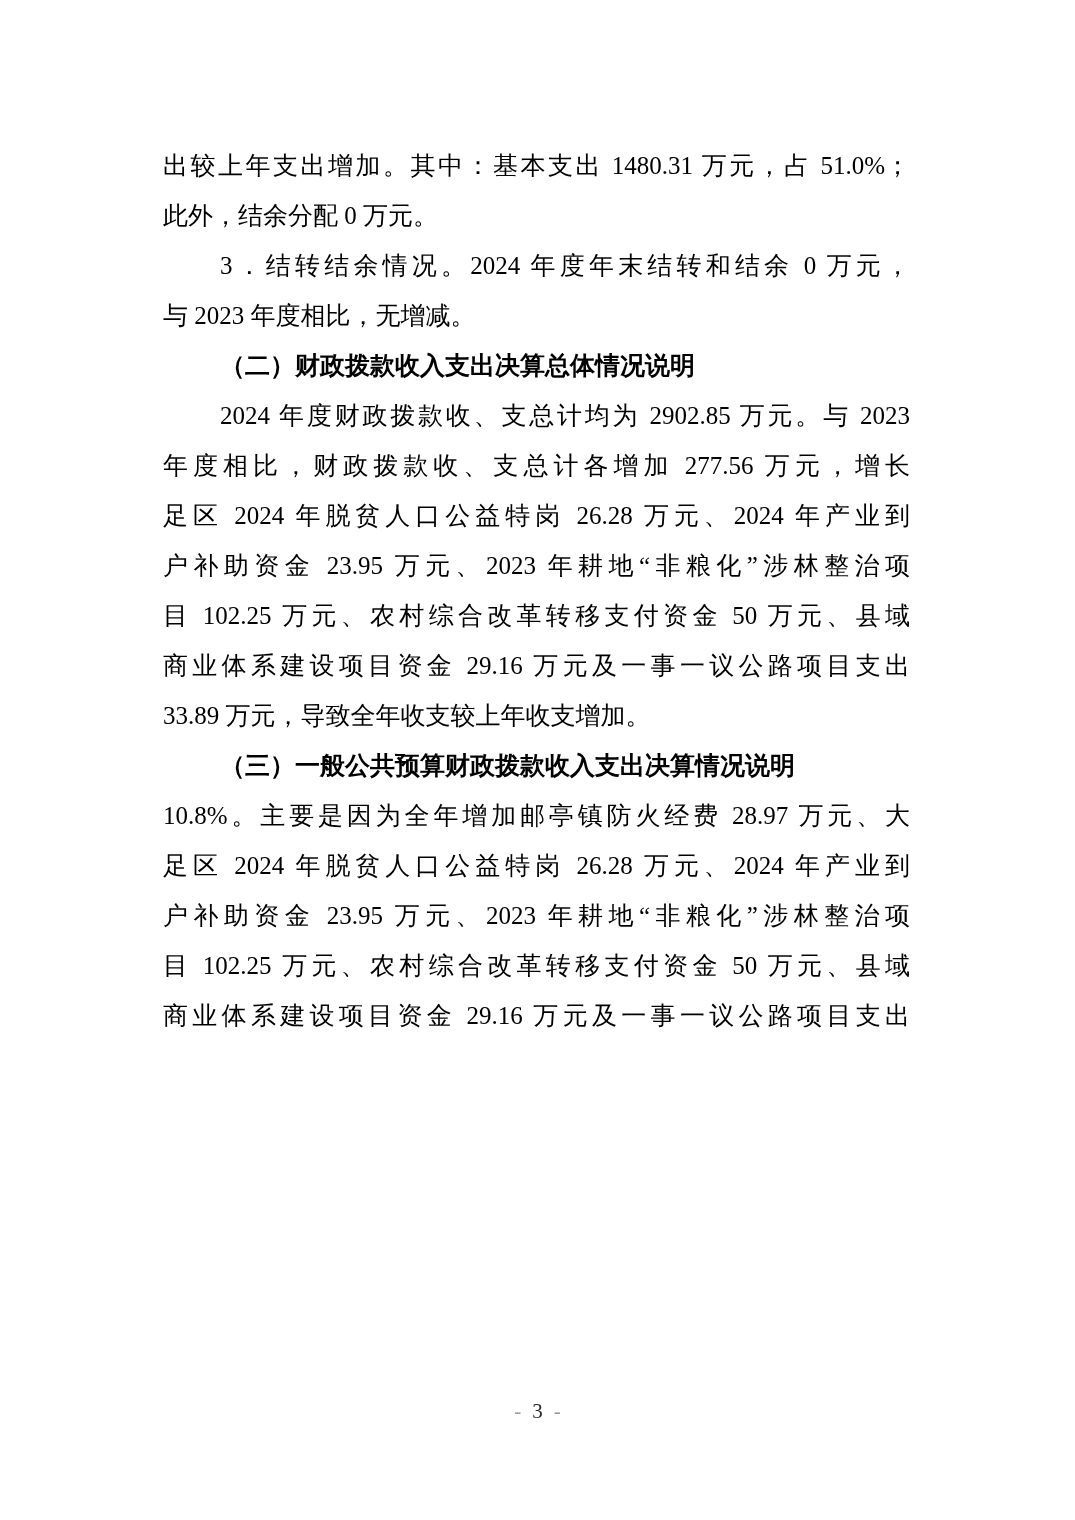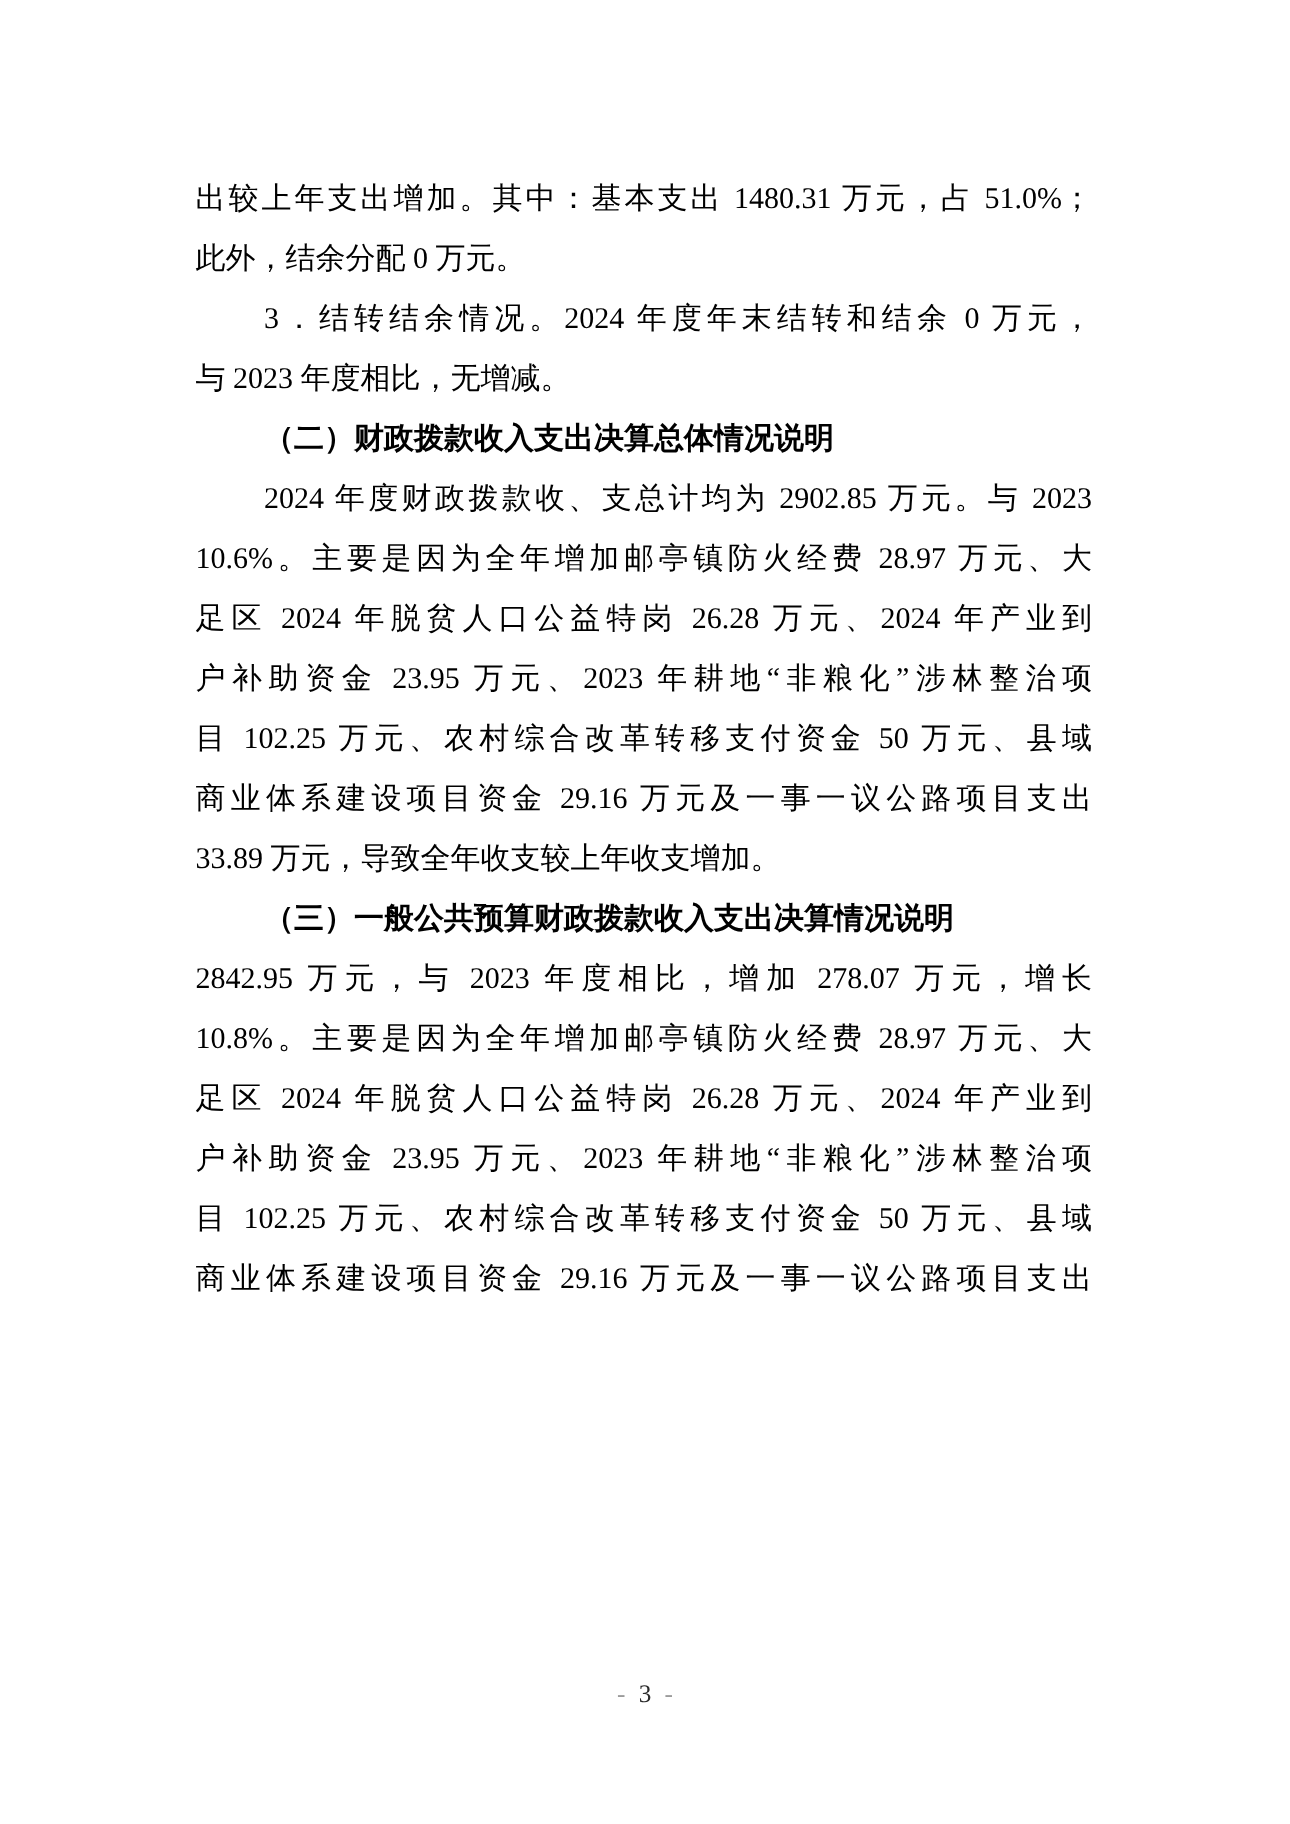--- a/index.html
+++ b/index.html
@@ -52,28 +52,27 @@
 <body>
 
 <div class="page">
   <div class="content">
     <div class="line">出较上年支出增加。其中：基本支出 1480.31 万元，占 51.0%；</div>
     <div class="line end">此外，结余分配 0 万元。</div>
     <div class="line indent">3．结转结余情况。2024 年度年末结转和结余 0 万元，</div>
     <div class="line end">与 2023 年度相比，无增减。</div>
     <div class="line heading indent">（二）财政拨款收入支出决算总体情况说明</div>
     <div class="line indent">2024 年度财政拨款收、支总计均为 2902.85 万元。与 2023</div>
-    <div class="line">10.6%。主要是因为全年增加邮亭镇防火经费 28.97 万元、大</div>
+    <div class="line">年度相比，财政拨款收、支总计各增加 277.56 万元，增长</div>
     <div class="line">足区 2024 年脱贫人口公益特岗 26.28 万元、2024 年产业到</div>
     <div class="line">户补助资金 23.95 万元、2023 年耕地“非粮化”涉林整治项</div>
     <div class="line">目 102.25 万元、农村综合改革转移支付资金 50 万元、县域</div>
     <div class="line">商业体系建设项目资金 29.16 万元及一事一议公路项目支出</div>
     <div class="line end">33.89 万元，导致全年收支较上年收支增加。</div>
     <div class="line heading indent">（三）一般公共预算财政拨款收入支出决算情况说明</div>
-    <div class="line">2842.95 万元，与 2023 年度相比，增加 278.07 万元，增长</div>
     <div class="line">10.8%。主要是因为全年增加邮亭镇防火经费 28.97 万元、大</div>
     <div class="line">足区 2024 年脱贫人口公益特岗 26.28 万元、2024 年产业到</div>
     <div class="line">户补助资金 23.95 万元、2023 年耕地“非粮化”涉林整治项</div>
     <div class="line">目 102.25 万元、农村综合改革转移支付资金 50 万元、县域</div>
     <div class="line">商业体系建设项目资金 29.16 万元及一事一议公路项目支出</div>
   </div>
 
   <div class="footer">
     <span class="dash">-</span><span class="num">3</span><span class="dash">-</span>
   </div>

